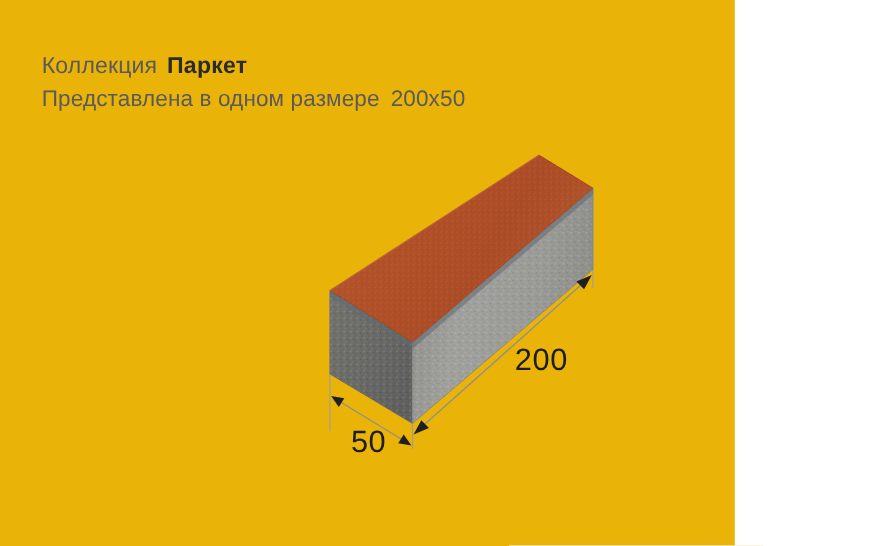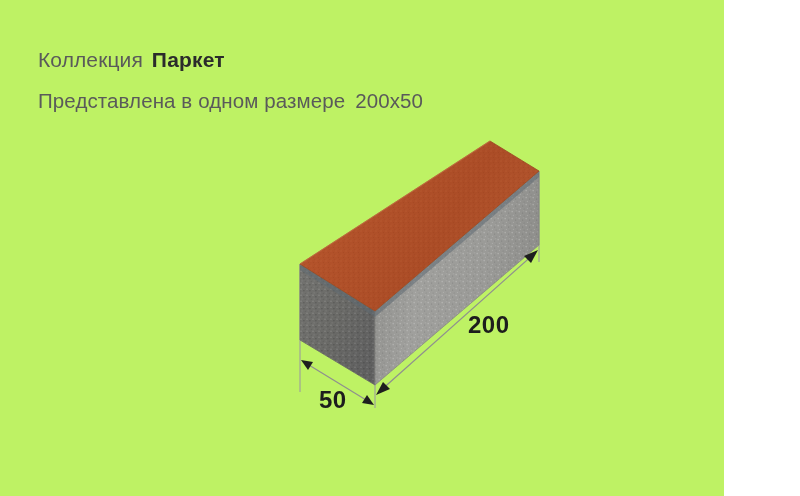--- a/index.html
+++ b/index.html
@@ -7,23 +7,23 @@
     margin: 0;
     padding: 0;
     background: #ffffff;
   }
   body {
     font-family: "Liberation Sans", sans-serif;
     -webkit-font-smoothing: antialiased;
   }
   #page {
     position: relative;
-    width: 724px;
+    width: 668px;
     height: 496px;
-    background: #bef264;
+    background: #eab308;
     overflow: hidden;
   }
 
   
   .heading {
     position: absolute;
     left: 38px;
     top: 46px;
     width: 640px;
   }
@@ -43,44 +43,44 @@
     color: #2b2b2b;
     margin-left: 9px;
     letter-spacing: 0.2px;
   }
   .line2 {
     font-size: 20.5px;
     line-height: 28px;
     color: #5a5a5a;
     font-weight: 400;
     white-space: nowrap;
-    margin-top: 14px;
+    margin-top: 3px;
     letter-spacing: 0.1px;
   }
   .line2 .size-value {
     margin-left: 10px;
   }
 
   
   .figure {
     position: absolute;
     left: 0;
     top: 0;
     width: 800px;
     height: 496px;
   }
   .figure svg {
     display: block;
   }
 
   .dim-label {
     position: absolute;
-    font-size: 24px;
+    font-size: 28px;
     color: #1d1d1d;
-    font-weight: 700;
+    font-weight: 400;
     letter-spacing: 0.5px;
     white-space: nowrap;
   }
   .dim-200 { left: 468px; top: 311px; }
   .dim-50  { left: 319px; top: 386px; }
 </style>
 </head>
 <body>
 
 <div id="page">

